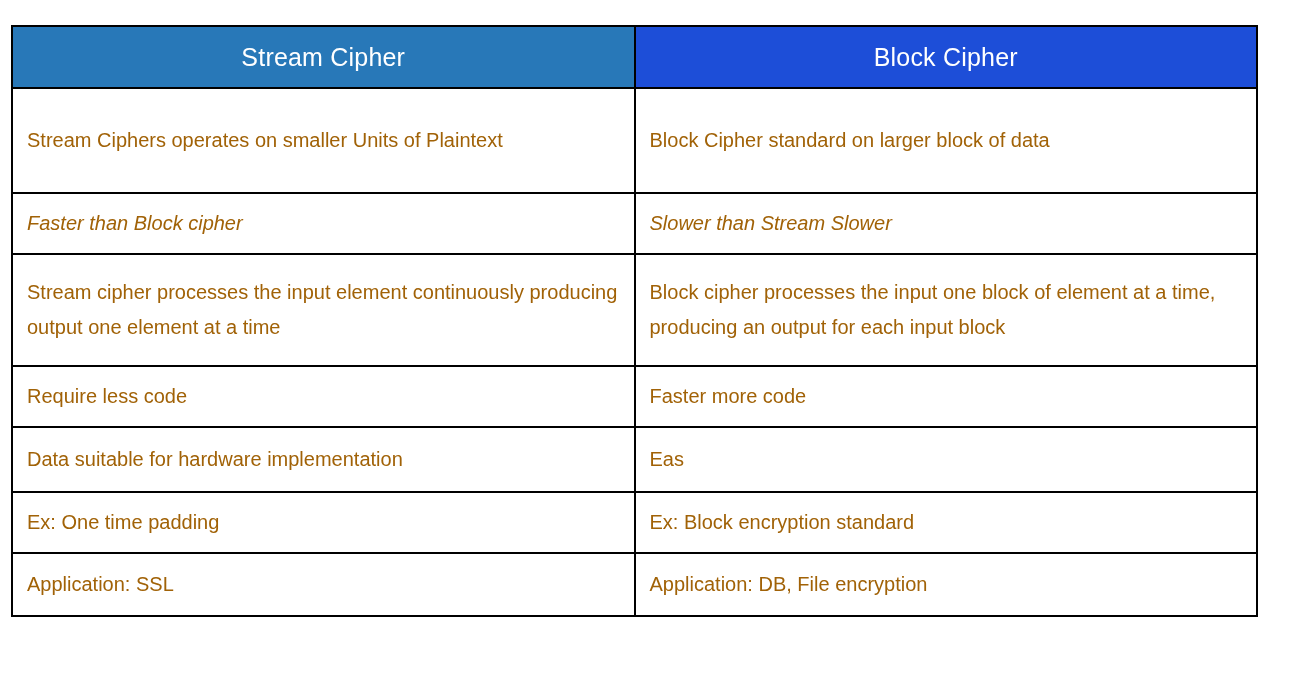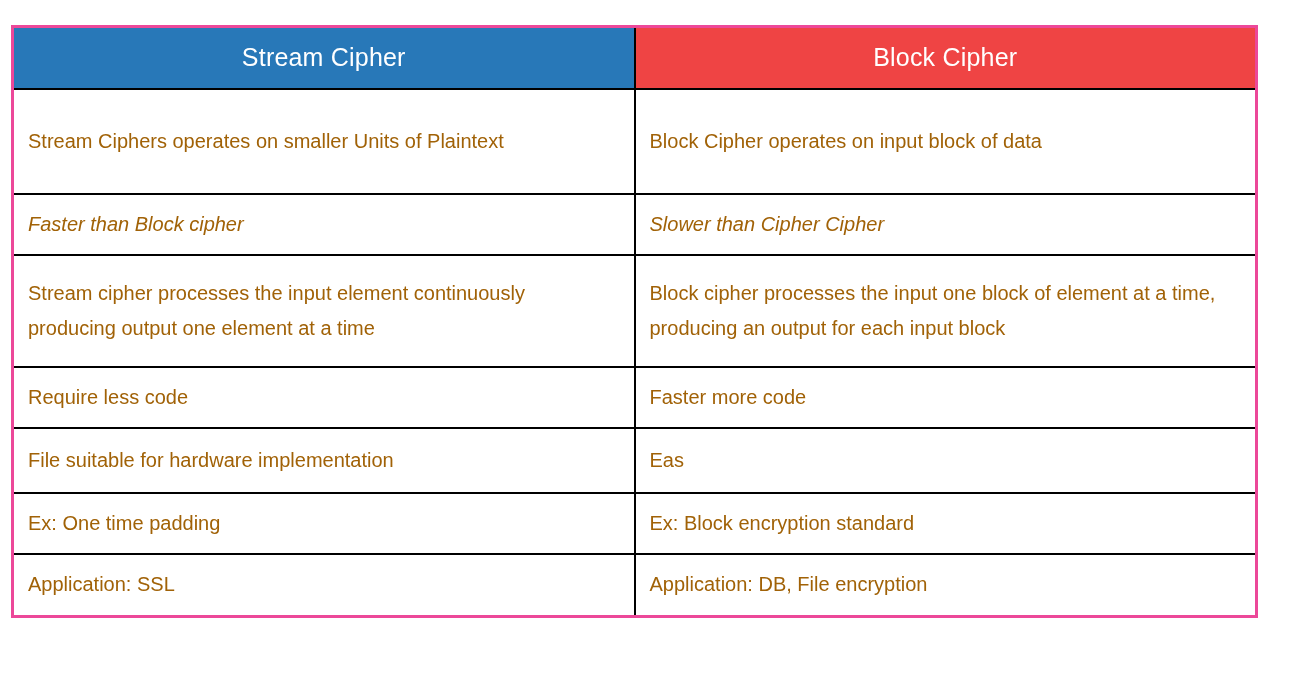--- a/index.html
+++ b/index.html
@@ -24,21 +24,21 @@
     table-layout: fixed;
     background: #ffffff;
   }
   table.cipher-table th,
   table.cipher-table td {
     border: 2px solid #000000;
     width: 50%;
     box-sizing: border-box;
   }
   table.cipher-table {
-    border: 3px solid #ec4899;
+    border: 1px solid #ec4899;
   }
   th.header-cell {
     height: 62px;
     font-size: 25px;
     font-weight: 400;
     text-align: center;
     vertical-align: middle;
     letter-spacing: 0.2px;
   }
   td.body-cell {
@@ -58,42 +58,42 @@
   tr.r7 td { height: 63px; }
 </style>
 </head>
 <body>
 
 <div class="stage">
   <table class="cipher-table">
     <thead>
       <tr>
         <th class="header-cell" style="background: rgb(40, 120, 184); color: rgb(255, 255, 255);">Stream Cipher</th>
-        <th class="header-cell" style="background: #ef4444; color: rgb(255, 255, 255);">Block Cipher</th>
+        <th class="header-cell" style="background: #1d4ed8; color: rgb(255, 255, 255);">Block Cipher</th>
       </tr>
     </thead>
     <tbody>
       <tr class="r1">
         <td class="body-cell">Stream Ciphers operates on smaller Units of Plaintext</td>
-        <td class="body-cell">Block Cipher operates on input block of data</td>
+        <td class="body-cell">Block Cipher standard on larger block of data</td>
       </tr>
       <tr class="r2">
         <td class="body-cell">Faster than Block cipher</td>
-        <td class="body-cell">Slower than Cipher Cipher</td>
+        <td class="body-cell">Slower than Stream Slower</td>
       </tr>
       <tr class="r3">
         <td class="body-cell">Stream cipher processes the input element continuously producing output one element at a time</td>
         <td class="body-cell">Block cipher processes the input one block of element at a time, producing an output for each input block</td>
       </tr>
       <tr class="r4">
         <td class="body-cell">Require less code</td>
         <td class="body-cell">Faster more code</td>
       </tr>
       <tr class="r5">
-        <td class="body-cell">File suitable for hardware implementation</td>
+        <td class="body-cell">Data suitable for hardware implementation</td>
         <td class="body-cell">Eas</td>
       </tr>
       <tr class="r6">
         <td class="body-cell">Ex: One time padding</td>
         <td class="body-cell">Ex: Block encryption standard</td>
       </tr>
       <tr class="r7">
         <td class="body-cell">Application: SSL</td>
         <td class="body-cell">Application: DB, File encryption</td>
       </tr>

